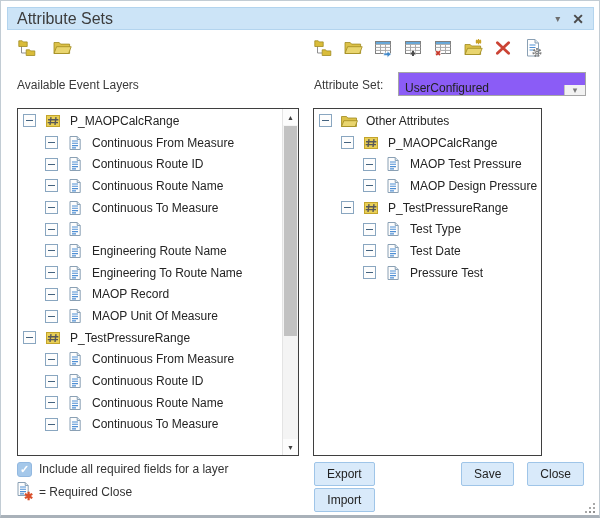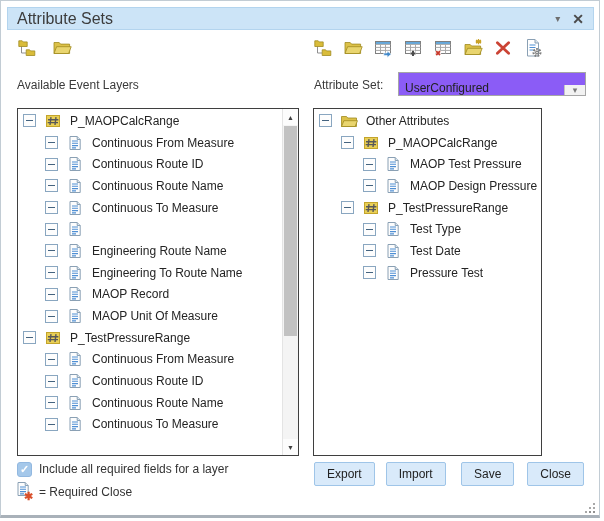--- a/index.html
+++ b/index.html
@@ -52,21 +52,21 @@
   
   .chk { position: absolute; left: 16px; top: 461px; width: 15px; height: 15px; background: #a5c8ea;
          border: 1px solid #92b8e0; border-radius: 3px; color: #fff; font-size: 11px; font-weight: bold;
          display: flex; align-items: center; justify-content: center; cursor: pointer; }
   .chk-label { position: absolute; left: 38px; top: 461px; font-size: 12px; color: #333; }
   .req-icon { position: absolute; left: 14px; top: 480px; width: 20px; height: 20px; }
   .req-star { position: absolute; left: 23px; top: 489px; color: #d9502c; font-size: 11px; font-weight: bold; }
   .req-label { position: absolute; left: 38px; top: 484px; font-size: 12px; color: #333; }
   .btn { height: 24px; padding: 0 12px; background: #d9eafa; border: 1px solid #9fc5e8; border-radius: 2px;
          font-size: 12px; color: #222; display: flex; align-items: center; justify-content: center; cursor: pointer; }
-  .btn-group-a { position: absolute; left: 313px; top: 461px; display: flex; gap: 11px; }
+  .btn-group-a { position: absolute; left: 313px; top: 461px; display: flex; gap: 2px; flex-direction: column; }
   .btn-group-b { position: absolute; right: 15px; top: 461px; display: flex; gap: 13px; }
 
   .grip { position: absolute; right: 3px; bottom: 2px; width: 13px; height: 13px; }
 </style>
 </head>
 <body>
 
 <div class="dialog">
 
   <div class="titlebar">

